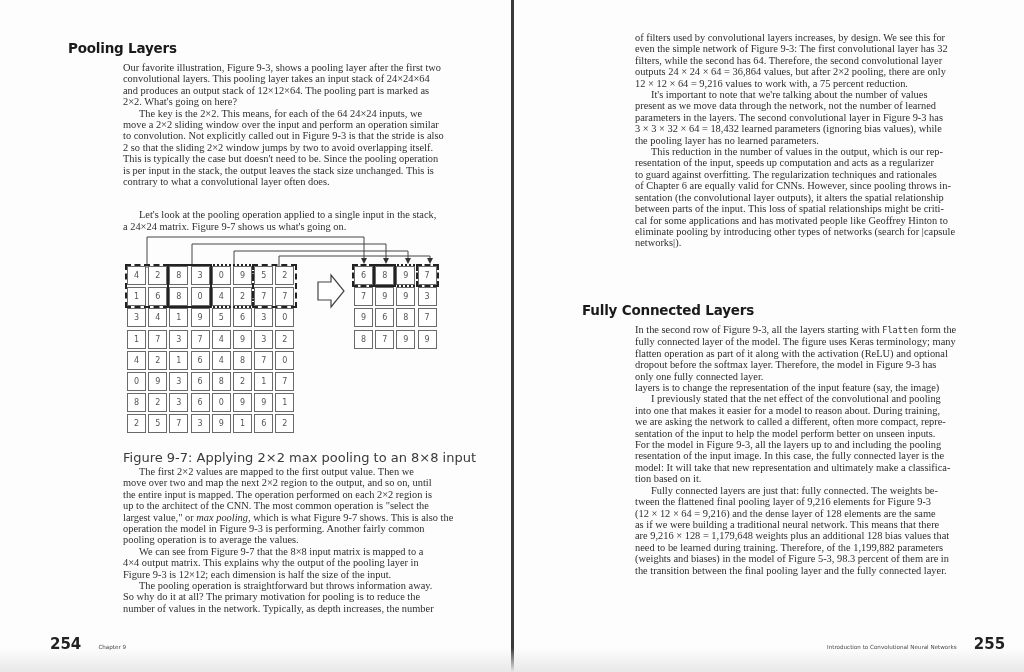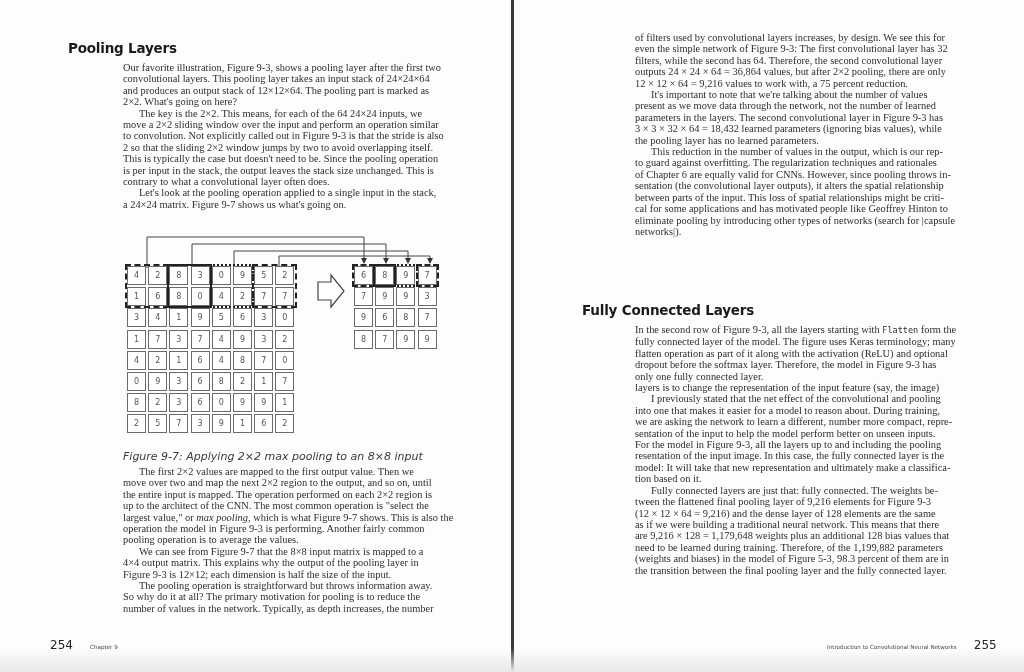--- a/index.html
+++ b/index.html
@@ -15,24 +15,24 @@
   .heading { position: absolute; font-family: "DejaVu Sans", "Liberation Sans", sans-serif;
     font-weight: bold; font-size: 13.5px; color: #1a1a1a; letter-spacing: -0.2px; }
 
   .textblock { position: absolute; font-size: 10.4px; line-height: 11.4px; color: #2e2e2e; }
   .textblock p { text-align: justify; text-align-last: left; }
   .textblock .line { display: block; white-space: nowrap; }
   .mono { font-family: "DejaVu Sans Mono", "Liberation Mono", monospace; font-size: 8.5px; }
   em { font-style: italic; }
 
   .caption { position: absolute; font-family: "DejaVu Sans", "Liberation Sans", sans-serif;
-    font-style: italic; font-size: 11px; color: #3a3a3a; }
+    font-size: 13px; color: #3a3a3a; }
 
   .folio { position: absolute; font-family: "DejaVu Sans", "Liberation Sans", sans-serif; color: #222; }
-  .folio-num { font-weight: normal; font-size: 12px; }
+  .folio-num { font-weight: bold; font-size: 15px; }
   .folio-label { font-size: 5.6px; color: #444; }
 
   
   .grid { position: absolute; }
   .cell { position: absolute; width: 19px; height: 19px; border: 1.2px solid #6a6a6a; background: #fff;
     font-family: "DejaVu Sans", "Liberation Sans", sans-serif; font-size: 8px; color: #555;
     display: flex; align-items: center; justify-content: center; }
   .box { position: absolute; pointer-events: none; }
   .box-dash { border: 2.4px dashed #222; }
   .box-solid { border: 2.4px solid #222; }
@@ -55,21 +55,21 @@
       <p>
         <span class="line" style="text-indent: 16px;">The key is the 2×2. This means, for each of the 64 24×24 inputs, we</span>
         <span class="line">move a 2×2 sliding window over the input and perform an operation similar</span>
         <span class="line">to convolution. Not explicitly called out in Figure 9-3 is that the stride is also</span>
         <span class="line">2 so that the sliding 2×2 window jumps by two to avoid overlapping itself.</span>
         <span class="line">This is typically the case but doesn't need to be. Since the pooling operation</span>
         <span class="line">is per input in the stack, the output leaves the stack size unchanged. This is</span>
         <span class="line">contrary to what a convolutional layer often does.</span>
       </p>
       <p>
-        <span class="line" style="text-indent: 16px;">Let's look at the pooling operation applied to a single input in the stack,</span>
+        <span class="line" style="text-indent: 16px; margin-top: 22px;">Let's look at the pooling operation applied to a single input in the stack,</span>
         <span class="line">a 24×24 matrix. Figure 9-7 shows us what's going on.</span>
       </p>
     </div>
 
   <div class="grid" id="fig" style="left:0; top:0;">
     <svg class="connectors" width="511" height="300">
       <g stroke="#444" stroke-width="1" fill="none">
         <polyline points="147,268 147,237 364,237 364,258"></polyline>
         <polyline points="192,268 192,244 386,244 386,258"></polyline>
         <polyline points="234,268 234,251 408,251 408,258"></polyline>
@@ -223,20 +223,21 @@
       </p>
       <p>
         <span class="line" style="text-indent: 16px;">It's important to note that we're talking about the number of values</span>
         <span class="line">present as we move data through the network, not the number of learned</span>
         <span class="line">parameters in the layers. The second convolutional layer in Figure 9-3 has</span>
         <span class="line">3 × 3 × 32 × 64 = 18,432 learned parameters (ignoring bias values), while</span>
         <span class="line">the pooling layer has no learned parameters.</span>
       </p>
       <p>
         <span class="line" style="text-indent: 16px;">This reduction in the number of values in the output, which is our rep-</span>
+        <span class="line">resentation of the input, speeds up computation and acts as a regularizer</span>
         <span class="line">to guard against overfitting. The regularization techniques and rationales</span>
         <span class="line">of Chapter 6 are equally valid for CNNs. However, since pooling throws in-</span>
         <span class="line">sentation (the convolutional layer outputs), it alters the spatial relationship</span>
         <span class="line">between parts of the input. This loss of spatial relationships might be criti-</span>
         <span class="line">cal for some applications and has motivated people like Geoffrey Hinton to</span>
         <span class="line">eliminate pooling by introducing other types of networks (search for |capsule</span>
         <span class="line">networks|).</span>
       </p>
     </div>
 
@@ -247,21 +248,21 @@
         <span class="line">In the second row of Figure 9-3, all the layers starting with <span class="mono">Flatten</span> form the</span>
         <span class="line">fully connected layer of the model. The figure uses Keras terminology; many</span>
         <span class="line">flatten operation as part of it along with the activation (ReLU) and optional</span>
         <span class="line">dropout before the softmax layer. Therefore, the model in Figure 9-3 has</span>
         <span class="line">only one fully connected layer.</span>
       </p>
       <p>
         <span class="line">layers is to change the representation of the input feature (say, the image)</span>
         <span class="line" style="text-indent: 16px;">I previously stated that the net effect of the convolutional and pooling</span>
         <span class="line">into one that makes it easier for a model to reason about. During training,</span>
-        <span class="line">we are asking the network to learn a different, number more compact, repre-</span>
+        <span class="line">we are asking the network to called a different, often more compact, repre-</span>
         <span class="line">sentation of the input to help the model perform better on unseen inputs.</span>
         <span class="line">For the model in Figure 9-3, all the layers up to and including the pooling</span>
         <span class="line">resentation of the input image. In this case, the fully connected layer is the</span>
         <span class="line">model: It will take that new representation and ultimately make a classifica-</span>
         <span class="line">tion based on it.</span>
       </p>
       <p>
         <span class="line" style="text-indent: 16px;">Fully connected layers are just that: fully connected. The weights be-</span>
         <span class="line">tween the flattened final pooling layer of 9,216 elements for Figure 9-3</span>
         <span class="line">(12 × 12 × 64 = 9,216) and the dense layer of 128 elements are the same</span>

